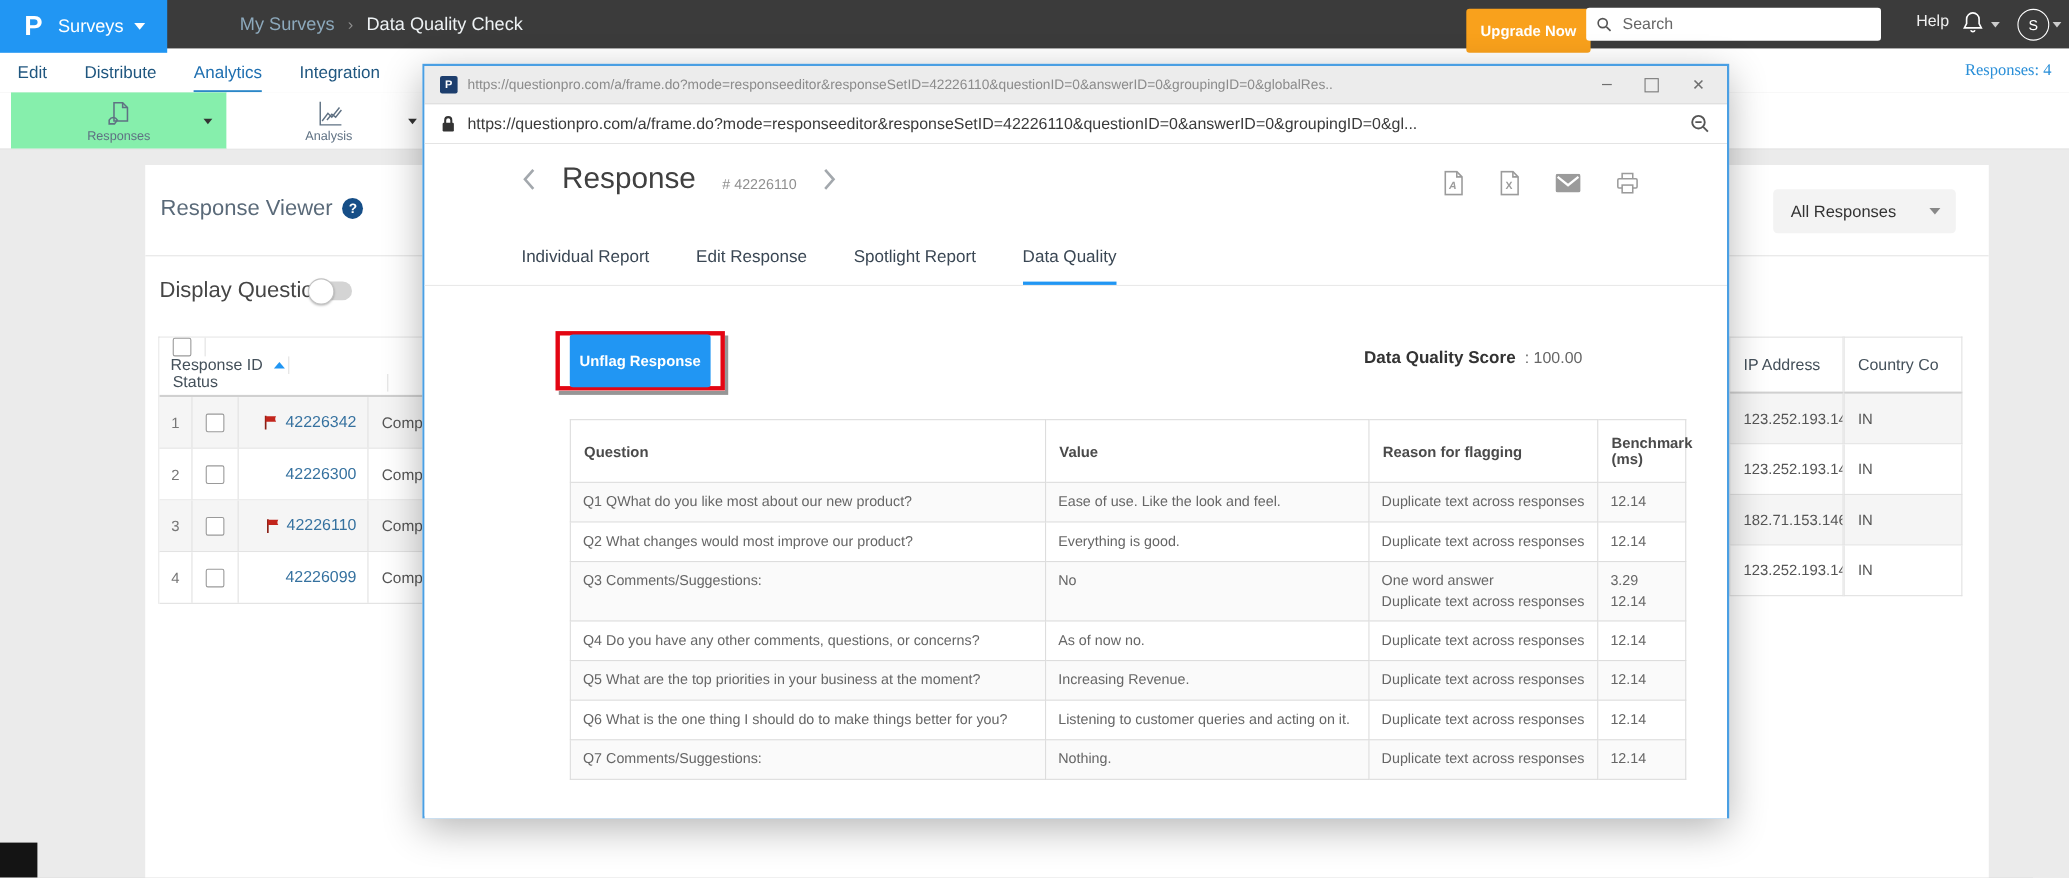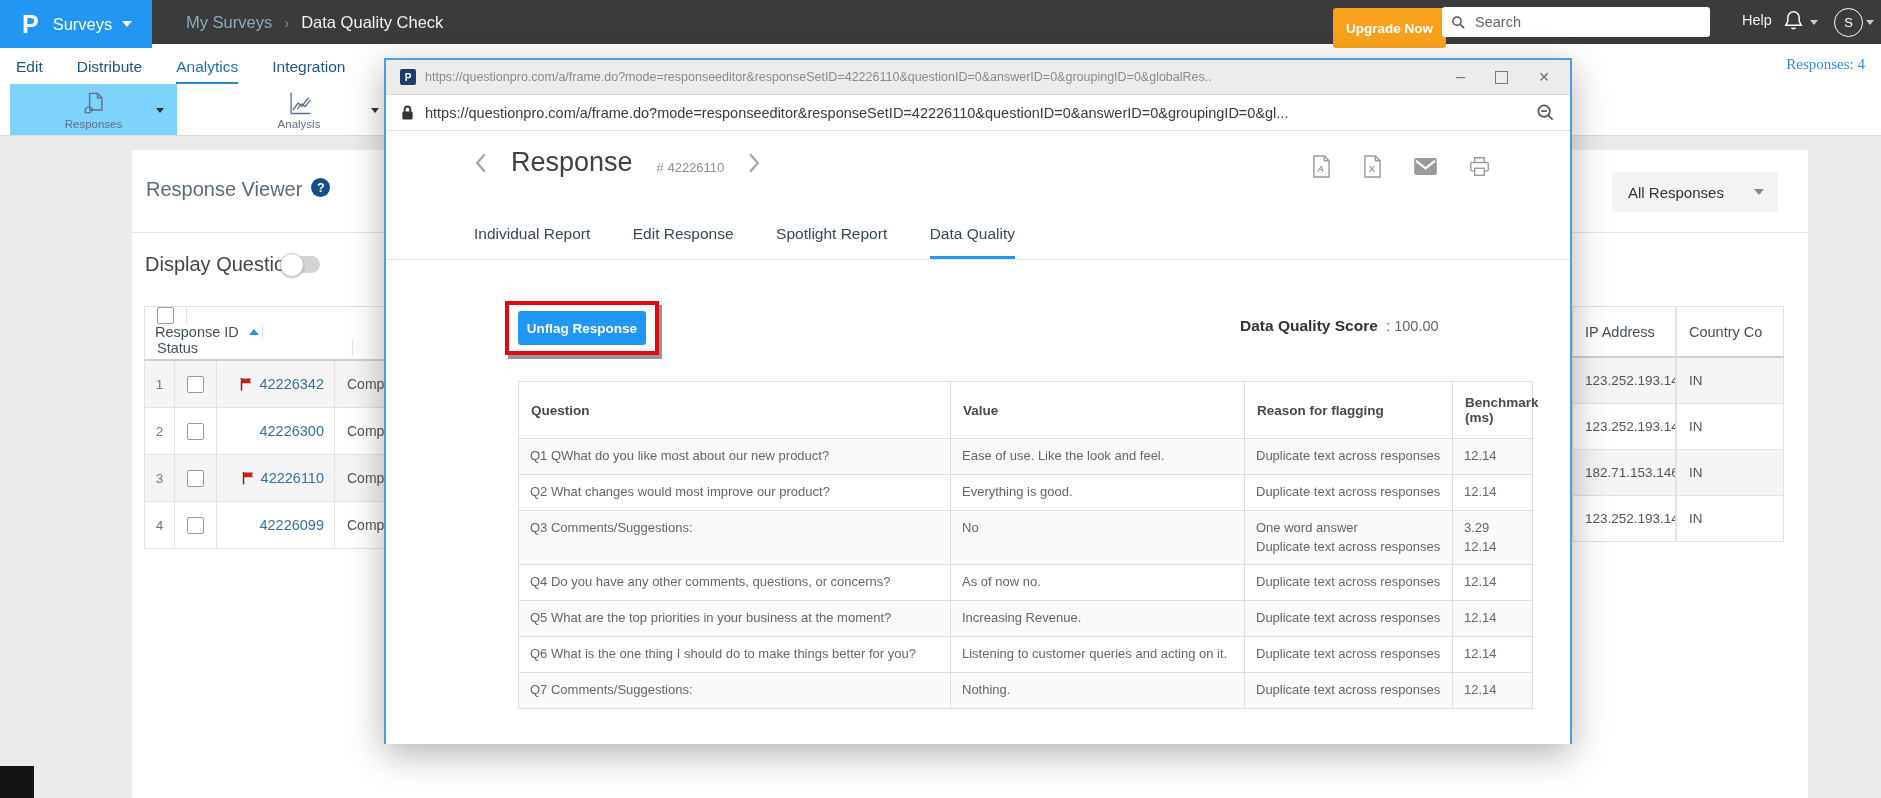--- a/index.html
+++ b/index.html
@@ -8,21 +8,21 @@
   .abs{position:absolute;}
 
   
   .topbar{position:absolute;left:0;top:0;width:1881px;height:44px;background:#3b3b3b;z-index:5;}
   .brand{position:absolute;left:0;top:0;width:152px;height:48px;background:#2196f3;display:flex;align-items:center;z-index:6;}
   .logo-p{margin-left:22px;font-size:25px;font-weight:bold;color:#fff;}
   .brand-label{margin-left:14px;font-size:16.5px;color:#fff;}
   .caret{width:0;height:0;border-left:5px solid transparent;border-right:5px solid transparent;border-top:6px solid #fff;display:inline-block;}
   .brand .caret{margin-left:10px;}
   .crumb{position:absolute;left:186px;top:0;height:44px;display:flex;align-items:center;gap:12px;}
-  .crumb-a{color:#8da9bc;font-size:16.5px;}
+  .crumb-a{color:#8da9bc;font-size:16.5px;margin-left:32px;}
   .crumb-sep{color:#8f8f8f;font-size:15px;}
   .crumb-b{color:#eef2f4;font-size:16.5px;}
   .upgrade{position:absolute;left:1333px;top:8px;height:40px;padding:0 13px;background:#f9a11c;border:none;border-radius:3px;
            color:#fff;font-size:13.5px;font-weight:bold;display:flex;align-items:center;cursor:pointer;}
   .searchbox{position:absolute;left:1442px;top:7px;width:268px;height:30px;background:#fff;border-radius:3px;display:flex;align-items:center;padding:0 9px;box-sizing:border-box;gap:7px;}
   .searchbox input{flex:1;border:none;outline:none;font-size:14.5px;color:#333;font-family:inherit;background:transparent;}
   .searchbox input::placeholder{color:#666;}
   .help-link{position:absolute;left:1742px;top:12px;font-size:14.5px;color:#f0f0f0;cursor:pointer;}
   .bell{position:absolute;left:1783px;top:9px;cursor:pointer;}
   .bell-caret{position:absolute;left:1810px;top:20px;border-top-color:#ccc;border-left-width:4px;border-right-width:4px;border-top-width:5px;}
@@ -33,28 +33,28 @@
   
   .navrow{position:absolute;left:0;top:44px;width:1881px;height:40px;background:#fff;border-bottom:1px solid #e2e2e2;}
   .navtabs{position:absolute;left:16px;top:0;height:40px;display:flex;gap:34px;align-items:flex-end;}
   .navtab{font-size:15.5px;color:#1f567f;padding-bottom:8px;cursor:pointer;}
   .navtab.active{color:#1f6fb0;border-bottom:2px solid #2b87c8;padding-bottom:6px;}
   .resp-count{position:absolute;right:16px;top:12px;font-size:15px;color:#2a8fd8;font-family:Liberation Serif, serif;}
 
   
   .toolbar{position:absolute;left:0;top:84px;width:1881px;height:52px;background:#fff;border-bottom:1px solid #dcdcdc;box-sizing:border-box;}
   .toolcell{position:absolute;top:0;height:51px;display:flex;flex-direction:column;align-items:center;justify-content:center;gap:1px;cursor:pointer;}
-  .toolcell.responses{left:10px;width:167px;background:#7dd3fc;}
+  .toolcell.responses{left:10px;width:196px;background:#86efac;}
   .toolcell.analysis{left:206px;width:186px;background:#fff;}
   .toollabel{font-size:11.5px;color:#5f7183;}
   .toolcaret{position:absolute;right:13px;top:24px;border-top-color:#333;border-left-width:4px;border-right-width:4px;border-top-width:5px;}
 
   
   .panel{position:absolute;left:132px;top:150px;width:1676px;height:648px;background:#fff;overflow:hidden;}
-  .panel-title{position:absolute;left:14px;top:28px;display:flex;gap:9px;font-size:20px;color:#5a6a79;}
+  .panel-title{position:absolute;left:14px;top:28px;display:flex;align-items:center;gap:9px;font-size:20px;color:#5a6a79;}
   .help-badge{width:19px;height:19px;background:#164e87;border-radius:50%;color:#fff;font-size:12.5px;font-weight:bold;
               display:flex;align-items:center;justify-content:center;cursor:pointer;}
   .filter{position:absolute;right:30px;top:22px;width:166px;height:40px;background:#f3f3f3;border-radius:4px;display:flex;
           align-items:center;padding:0 14px 0 16px;box-sizing:border-box;font-size:15px;color:#333;cursor:pointer;}
   .filter .caret{margin-left:auto;border-top-color:#888;}
   .panel-divider{position:absolute;left:0;right:0;top:82px;border-top:1px solid #e5e5e5;}
   .dq-label{position:absolute;left:13px;top:103px;font-size:20px;color:#454545;text-align:right;}
   .toggle{position:absolute;left:150px;top:106px;width:38px;height:17px;background:#d4d4d4;border-radius:9px;cursor:pointer;}
   .knob{position:absolute;left:-2px;top:-3px;width:22px;height:22px;background:#fff;border:1px solid #c2c2c2;border-radius:50%;
         box-shadow:0 1px 2px rgba(0,0,0,.25);}
@@ -106,21 +106,21 @@
   .mtitle-text{font-size:27px;color:#404040;}
   .mid{font-size:13px;color:#909090;margin-top:9px;}
   .navchev{cursor:pointer;display:flex;align-items:center;}
   .mactions{position:absolute;top:24px;right:80px;display:flex;gap:32px;align-items:center;}
   .mactions > span{cursor:pointer;display:flex;}
   .mtabs{position:absolute;left:0;right:0;top:94px;padding-left:88px;border-bottom:1px solid #e9e9e9;}
   .mtab{display:inline-block;margin-right:38px;padding-bottom:13px;font-size:15.5px;color:#3a4754;cursor:pointer;}
   .mtab.active{border-bottom:3px solid #2196f3;}
   .annot{position:absolute;left:119px;top:170px;width:146px;height:46px;border:4px solid #e30613;
          box-shadow:3px 4px 0 rgba(45,45,45,.5);display:flex;align-items:center;justify-content:center;}
-  .unflag{width:128px;height:34px;background:#2196f3;border:none;border-radius:3px;color:#fff;font-size:13.5px;font-weight:bold;
+  .unflag{width:128px;height:48px;background:#2196f3;border:none;border-radius:3px;color:#fff;font-size:13.5px;font-weight:bold;
           font-family:inherit;cursor:pointer;}
   .score{position:absolute;left:854px;top:186px;font-size:15.5px;}
   .score-label{font-weight:bold;color:#333;text-align:right;}
   .score-value{color:#666;font-size:14.5px;margin-left:4px;}
   .dqtable{position:absolute;left:132px;top:250px;width:1014px;border-collapse:collapse;table-layout:fixed;}
   .dqtable th{border:1px solid #ddd;padding:13px 12px;font-size:13.5px;font-weight:bold;color:#4a4a4a;text-align:left;vertical-align:middle;background:#fff;}
   .dqtable td{border:1px solid #ddd;padding:8px 11px;font-size:13px;color:#666;vertical-align:top;line-height:1.45;}
   .dqtable tbody tr:nth-child(odd){background:#fafafa;}
   .col-q{width:432px;} .col-v{width:294px;} .col-r{width:208px;} .col-b{width:80px;}
 </style>

